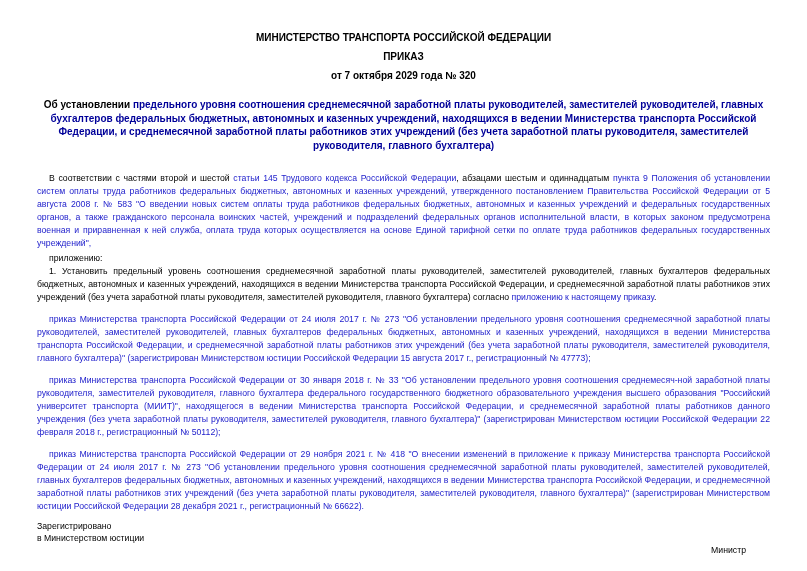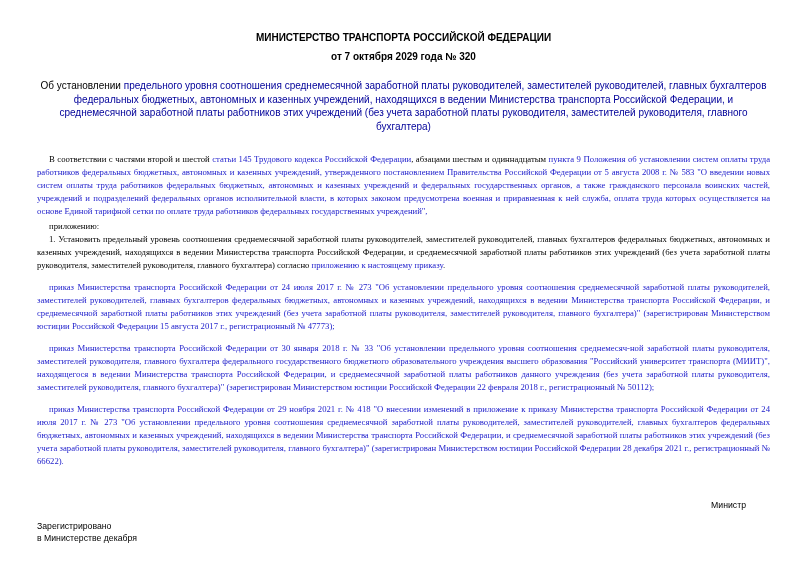--- a/index.html
+++ b/index.html
@@ -19,33 +19,32 @@
     background: #ffffff;
   }
   .center { text-align: center; }
   .hdr {
     font-weight: bold;
     font-size: 10px;
     line-height: 19px;
     color: #000000;
   }
   .title {
-    font-weight: normal;
+    font-weight: bold;
     font-size: 10px;
     line-height: 13.5px;
     margin-top: 13px;
     color: #000000;
   }
   .title .tlnk { color: var(--title_link_color, #000099); }
   .bodytext {
     margin-top: 20px;
     font-size: 8.7px;
     line-height: 13px;
     text-align: justify;
-    font-family: Liberation Serif, serif;
   }
   .bodytext p {
     margin: 0;
     text-indent: 12px;
   }
   .lnk { color: var(--link_color, #2222cc); }
   p.lnk-para { color: var(--link_color, #2222cc); }
   .gap-sm { margin-top: 2px !important; }
   .gap { margin-top: 9px !important; }
   .signature {
@@ -63,20 +62,21 @@
     line-height: 12px;
     text-align: left;
   }
 </style>
 </head>
 <body>
 
 <div class="page">
 
   <div class="hdr center">МИНИСТЕРСТВО ТРАНСПОРТА РОССИЙСКОЙ ФЕДЕРАЦИИ</div>
+  <div class="hdr center">ПРИКАЗ</div>
   <div class="hdr center">от 7 октября 2029 года № 320</div>
 
   <div class="title center">
     <span>Об установлении </span><span class="tlnk">предельного уровня соотношения среднемесячной заработной платы руководителей, заместителей руководителей, главных бухгалтеров федеральных бюджетных, автономных и казенных учреждений, находящихся в ведении Министерства транспорта Российской Федерации, и среднемесячной заработной платы работников этих учреждений (без учета заработной платы руководителя, заместителей руководителя, главного бухгалтера)</span>
   </div>
 
   <div class="bodytext">
 
     <p>
       <span>В соответствии с частями второй и шестой </span><span class="lnk">статьи 145 Трудового кодекса Российской Федерации</span><span>, абзацами шестым и одиннадцатым </span><span class="lnk">пункта 9 Положения об установлении систем оплаты труда работников федеральных бюджетных, автономных и казенных учреждений, утвержденного постановлением Правительства Российской Федерации от 5 августа 2008 г. № 583 "О введении новых систем оплаты труда работников федеральных бюджетных, автономных и казенных учреждений и федеральных государственных органов, а также гражданского персонала воинских частей, учреждений и подразделений федеральных органов исполнительной власти, в которых законом предусмотрена военная и приравненная к ней служба, оплата труда которых осуществляется на основе Единой тарифной сетки по оплате труда работников федеральных государственных учреждений",</span>
@@ -97,16 +97,16 @@
 
   </div>
 
   <div class="signature">
     <div>Министр</div>
 
   </div>
 
   <div class="registered">
     <div>Зарегистрировано</div>
-    <div>в Министерстве декабря</div>
+    <div>в Министерством юстиции</div>
   </div>
 
 </div>
 
 </body></html>

